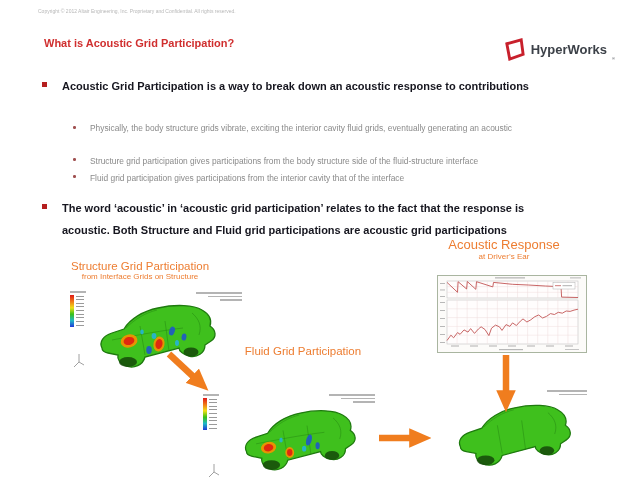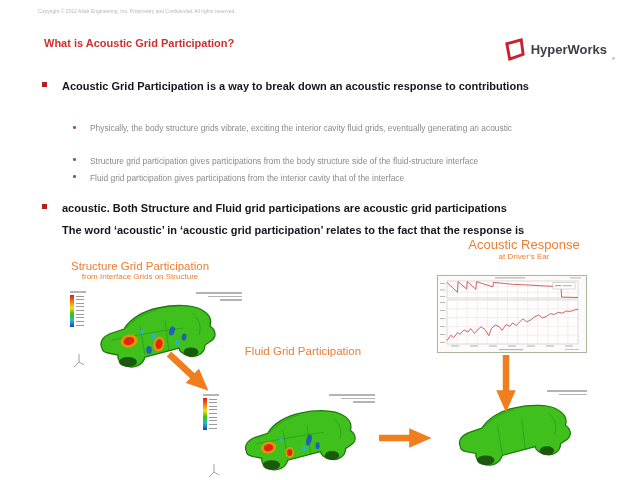--- a/index.html
+++ b/index.html
@@ -60,32 +60,32 @@
 <div class="sub-line" style="top:120px">
   <div>Physically, the body structure grids vibrate, exciting the interior cavity fluid grids, eventually generating an acoustic</div>
 </div>
 <div class="sub-dot" style="top:158px"></div>
 <div class="sub-line" style="top:153px">Structure grid participation gives participations from the body structure side of the fluid-structure interface</div>
 <div class="sub-dot" style="top:175px"></div>
 <div class="sub-line" style="top:170px">Fluid grid participation gives participations from the interior cavity that of the interface</div>
 
 <div class="bullet-sq" style="left:42px;top:204px"></div>
 <div class="b-main" style="top:197px">
+  <div>The word ‘acoustic’ in ‘acoustic grid participation’ relates to the fact that the response is</div>
   <div>acoustic. Both Structure and Fluid grid participations are acoustic grid participations</div>
-  <div>The word ‘acoustic’ in ‘acoustic grid participation’ relates to the fact that the response is</div>
 </div>
 
 <div class="lbl" style="left:40px;top:260px">
   <div class="lbl-title">Structure Grid Participation</div>
   <div class="lbl-sub">from Interface Grids on Structure</div>
 </div>
 <div class="lbl" style="left:203px;top:345px">
   <div class="lbl-title">Fluid Grid Participation</div>
 </div>
-<div class="lbl" style="left:424px;top:237px">
+<div class="lbl" style="left:404px;top:237px">
   <div class="lbl-title big">Acoustic Response</div>
   <div class="lbl-sub">at Driver’s Ear</div>
 </div>
 
 <div class="hv-img" style="left:58px;top:288px;width:190px;height:88px">
   <div style="left:12px;top:3px">
     <div class="hl" style="width:16px"></div>
     <div class="legend-body">
       <div class="cbar"></div>
       <div class="lrows">

